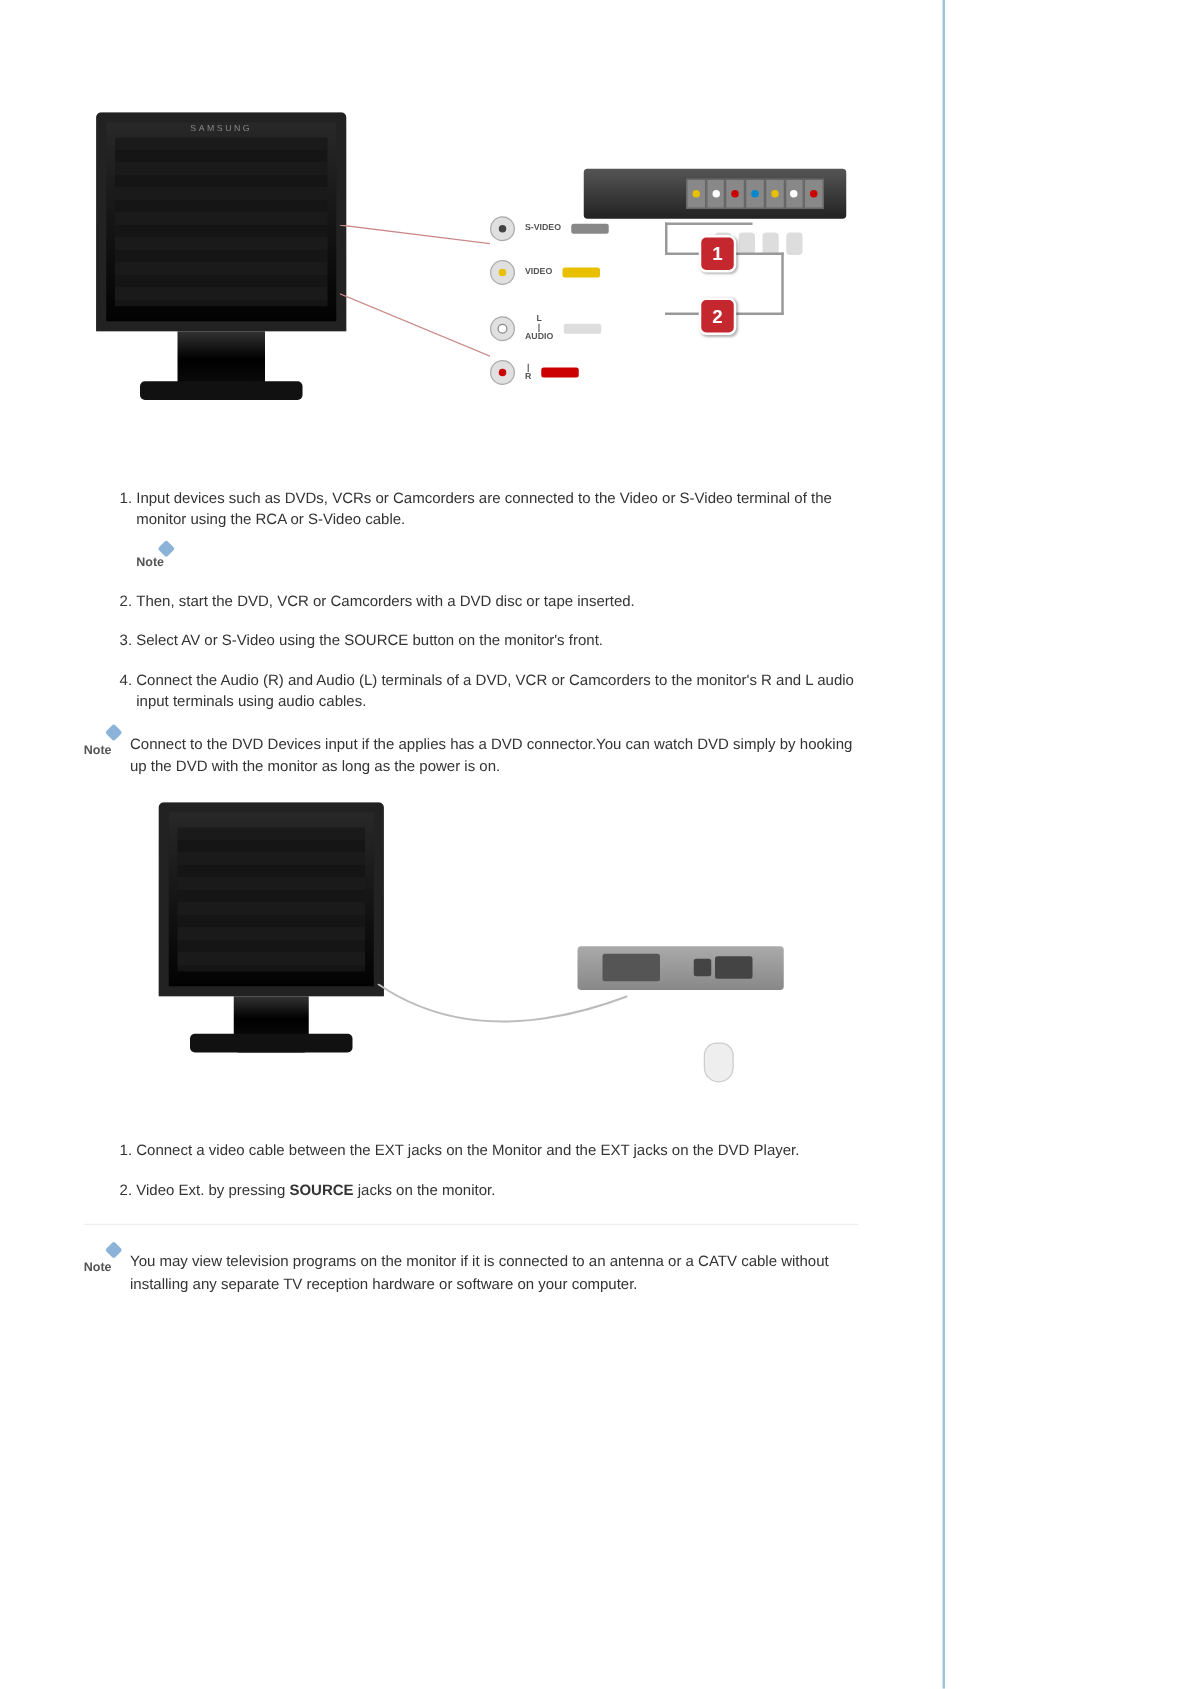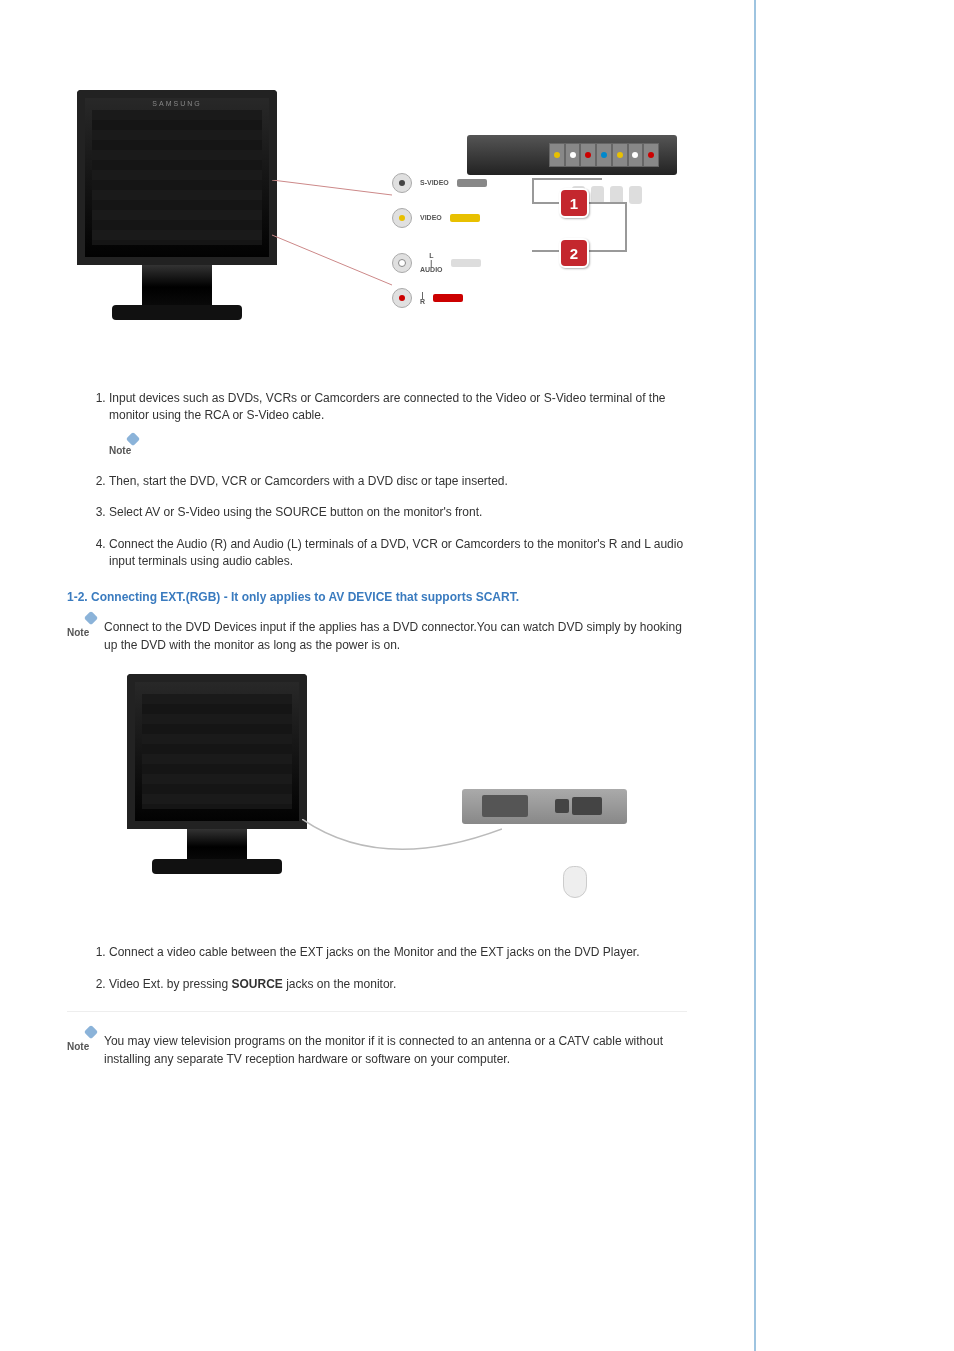--- a/index.html
+++ b/index.html
@@ -456,21 +456,20 @@
               <div class="note-text">Note</div>
             </div>
           </div>
         </li>
         <li>Then, start the DVD, VCR or Camcorders with a DVD disc or tape inserted.</li>
         <li>Select AV or S-Video using the SOURCE button on the monitor's front.</li>
         <li>Connect the Audio (R) and Audio (L) terminals of a DVD, VCR or Camcorders to the monitor's R and L audio input terminals using audio cables.</li>
       </ol>
     </div>
 
-    <div class="section-title blue-title">1-2. Connecting EXT.(RGB) - It only applies to AV DEVICE that supports SCART.</div>
     <div class="note-row" style="margin-left:0">
       <div class="note-icon">
         <div class="note-pin"></div>
         <div class="note-text">Note</div>
       </div>
       <div class="note-body">Connect to the DVD Devices input if the applies has a DVD connector.You can watch DVD simply by hooking up the DVD with the monitor as long as the power is on.</div>
     </div>
 
     <div class="diagram-2">
       <div class="monitor-2">

